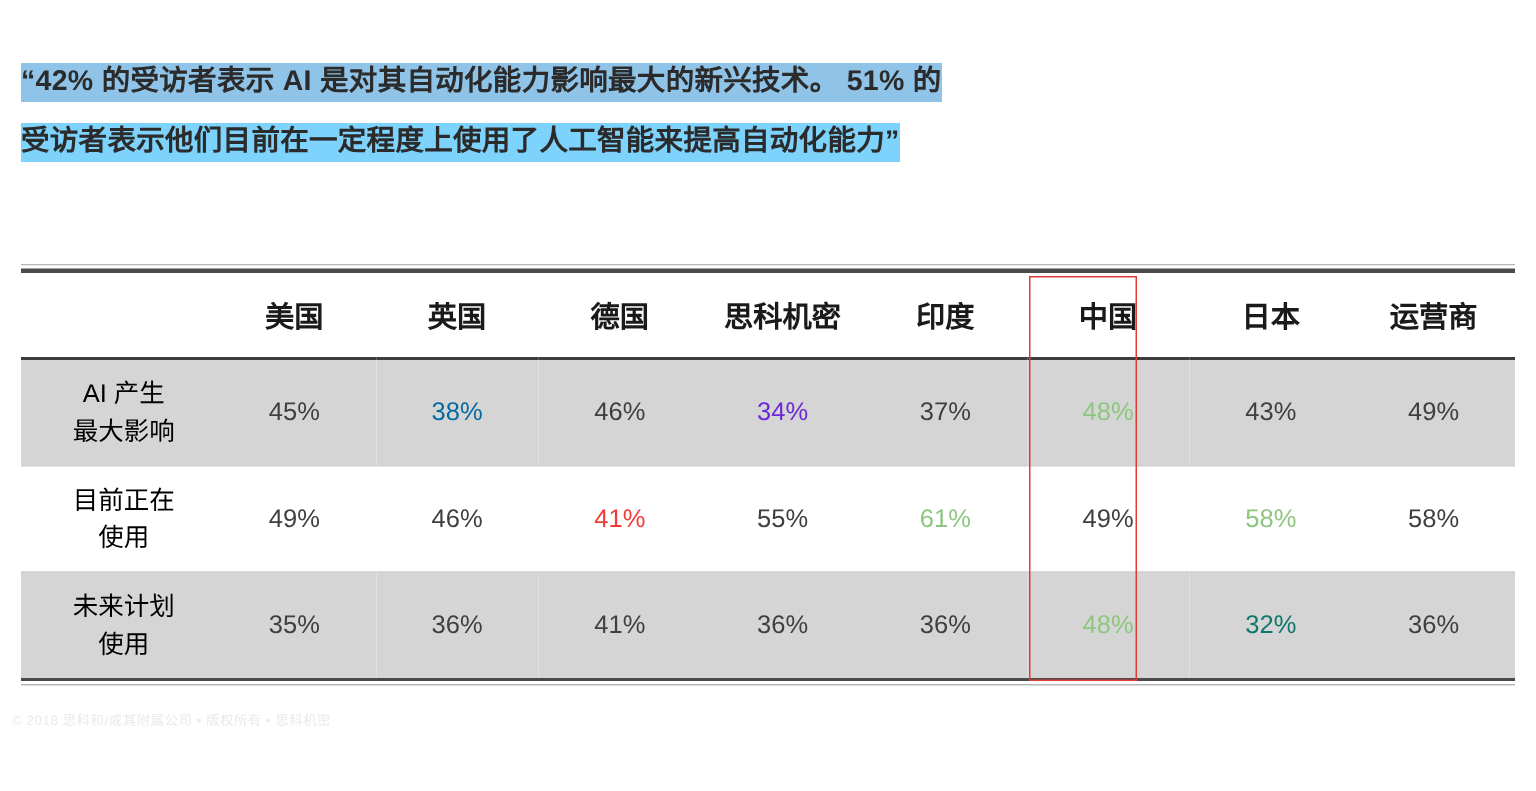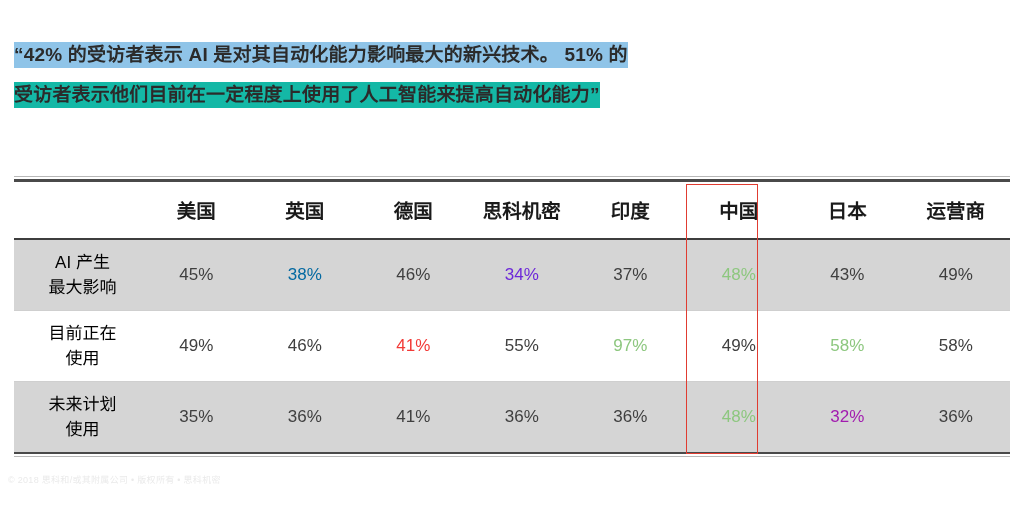--- a/index.html
+++ b/index.html
@@ -137,21 +137,21 @@
   }
 </style>
 </head>
 <body>
 
 <div class="quote-block">
   <div class="quote-row">
     <span class="quote-line"><span class="hl" style="background: rgb(143, 196, 232);">“42% 的受访者表示 AI 是对其自动化能力影响最大的新兴技术。 51% 的</span></span>
   </div>
   <div class="quote-row">
-    <span class="quote-line"><span class="hl" style="background: #14b8a6;">受访者表示他们目前在一定程度上使用了人工智能来提高自动化能力”</span></span>
+    <span class="quote-line"><span class="hl" style="background: #7dd3fc;">受访者表示他们目前在一定程度上使用了人工智能来提高自动化能力”</span></span>
   </div>
 </div>
 
 <div class="table-wrap">
   <div class="rule-top-thin"></div>
   <div class="rule-gap"></div>
   <div class="rule-top-thick"></div>
 
   <table class="data">
     <colgroup>
@@ -197,38 +197,38 @@
 
       <tr class="plain">
         <td class="row-label">
           <span class="lbl-l1">目前正在</span>
           <span class="lbl-l2">使用</span>
         </td>
         <td style="color: rgb(63, 63, 63);">49%</td>
         <td style="color: rgb(63, 63, 63);">46%</td>
         <td style="color: rgb(242, 58, 55);">41%</td>
         <td style="color: rgb(63, 63, 63);">55%</td>
-        <td style="color: rgb(141, 199, 127);">97%</td>
+        <td style="color: rgb(141, 199, 127);">61%</td>
         <td style="color: rgb(63, 63, 63);">49%</td>
         <td style="color: rgb(141, 199, 127);">58%</td>
         <td style="color: rgb(63, 63, 63);">58%</td>
       </tr>
 
       <tr class="shaded">
         <td class="row-label" style="background: rgb(213, 213, 213);">
           <span class="lbl-l1">未来计划</span>
           <span class="lbl-l2">使用</span>
         </td>
         <td style="color: rgb(63, 63, 63); background: rgb(213, 213, 213);">35%</td>
         <td style="color: rgb(63, 63, 63); background: rgb(213, 213, 213);">36%</td>
         <td style="color: rgb(63, 63, 63); background: rgb(213, 213, 213);">41%</td>
         <td style="color: rgb(63, 63, 63); background: rgb(213, 213, 213);">36%</td>
         <td style="color: rgb(63, 63, 63); background: rgb(213, 213, 213);">36%</td>
         <td style="color: rgb(141, 199, 127); background: rgb(213, 213, 213);">48%</td>
-        <td style="color: #a21caf; background: rgb(213, 213, 213);">32%</td>
+        <td style="color: #0f766e; background: rgb(213, 213, 213);">32%</td>
         <td style="color: rgb(63, 63, 63); background: rgb(213, 213, 213);">36%</td>
       </tr>
 
     </tbody>
   </table>
 
   <div class="rule-bot-thick"></div>
   <div class="rule-gap"></div>
   <div class="rule-bot-thin"></div>
 </div>

